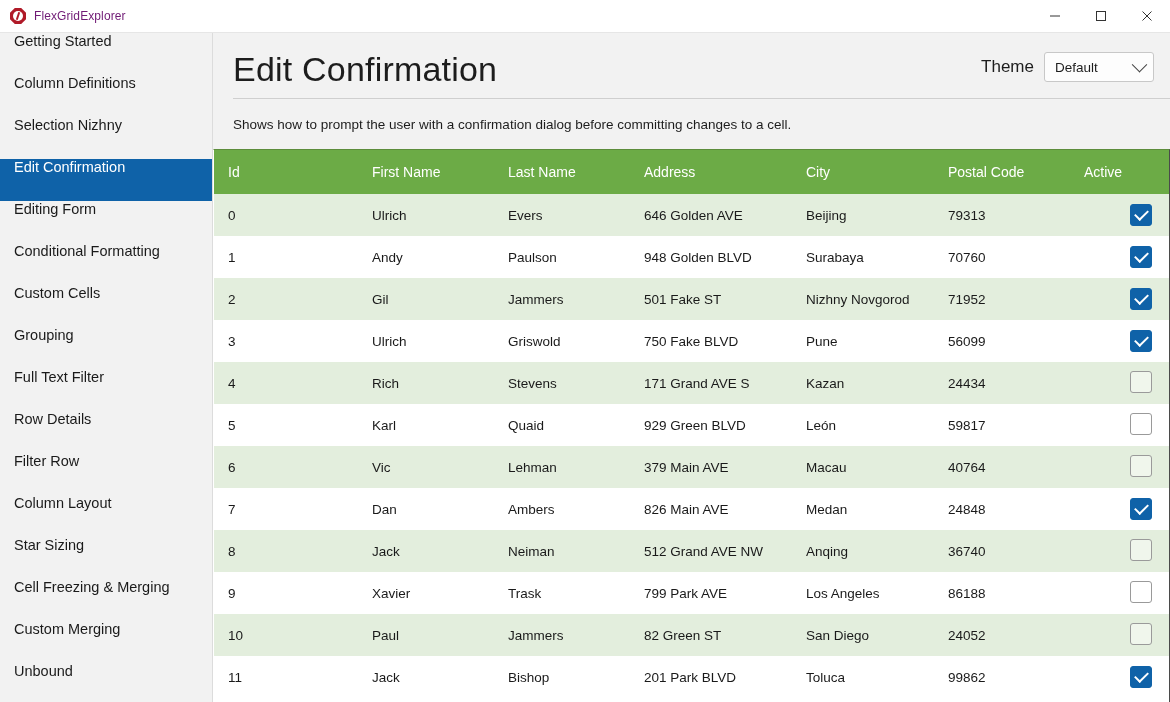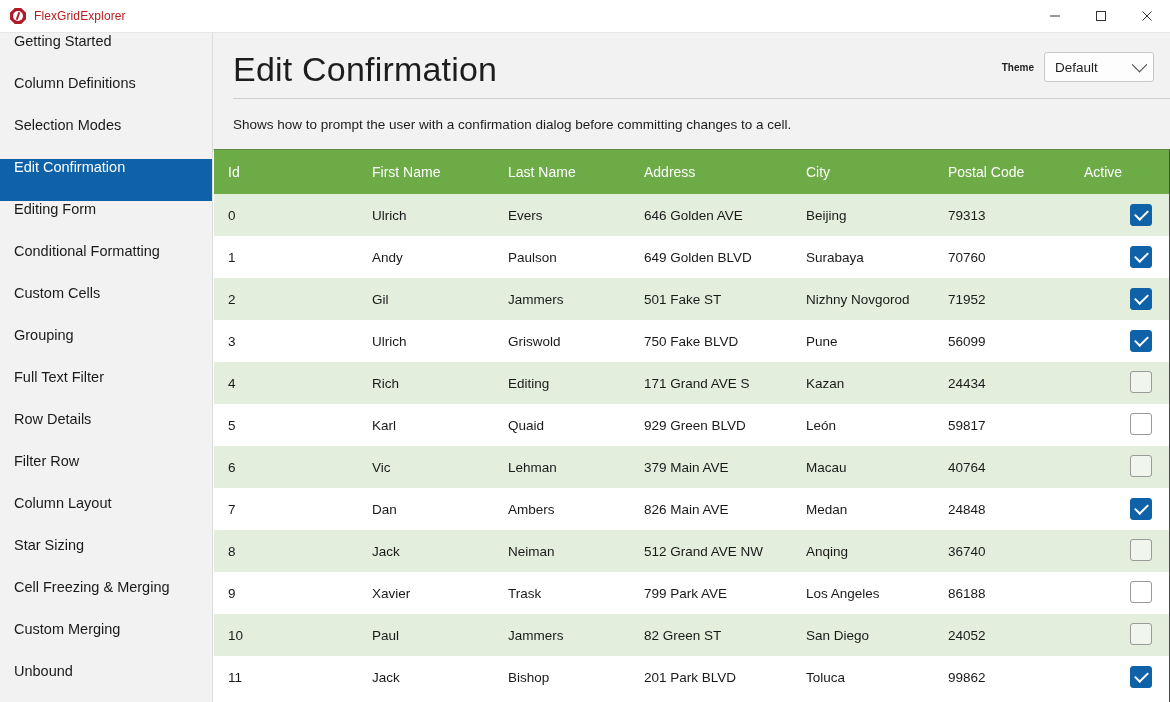--- a/index.html
+++ b/index.html
@@ -50,21 +50,21 @@
   }
   .app-icon .slash {
     position: absolute;
     top: 4px; left: 7px;
     width: 2px; height: 8px;
     background: #b01a28;
     transform: rotate(18deg);
   }
   .app-title {
     font-size: 12px;
-    color: #b91c1c;
+    color: #701a75;
     letter-spacing: 0.1px;
   }
   .winctl {
     position: absolute;
     right: 0; top: 0;
     height: 32px;
     display: flex;
   }
   .winbtn {
     width: 46px;
@@ -126,24 +126,23 @@
     line-height: 1.1;
     letter-spacing: 0.2px;
   }
   .theme-wrap {
     display: flex;
     align-items: center;
     padding-right: 16px;
     padding-bottom: 6px;
   }
   .theme-label {
-    font-size: 10px;
+    font-size: 17px;
     color: #1d1d1d;
     margin-right: 10px;
-    font-weight: bold;
   }
   .theme-select {
     width: 110px;
     height: 30px;
     background: #fdfdfd;
     border: 1px solid #c8c8c8;
     border-radius: 3px;
     display: flex;
     align-items: center;
     justify-content: space-between;
@@ -280,21 +279,21 @@
 <div class="shell">
 
   <nav class="sidebar" id="sidebar">
       <div class="nav-item">
         <span>Getting Started</span>
       </div>
       <div class="nav-item">
         <span>Column Definitions</span>
       </div>
       <div class="nav-item">
-        <span>Selection Modes</span>
+        <span>Selection Nizhny</span>
       </div>
       <div class="nav-item active">
         <span>Edit Confirmation</span>
       </div>
       <div class="nav-item">
         <span>Editing Form</span>
       </div>
       <div class="nav-item">
         <span>Conditional Formatting</span>
       </div>
@@ -369,21 +368,21 @@
               <td class="col-city">Beijing</td>
               <td class="col-postal">79313</td>
               <td class="col-active cell-active"><span class="cb on">
                   <span class="tick"></span>
                 </span></td>
             </tr>
             <tr class="norm">
               <td class="col-id">1</td>
               <td class="col-first">Andy</td>
               <td class="col-last">Paulson</td>
-              <td class="col-address">649 Golden BLVD</td>
+              <td class="col-address">948 Golden BLVD</td>
               <td class="col-city">Surabaya</td>
               <td class="col-postal">70760</td>
               <td class="col-active cell-active"><span class="cb on">
                   <span class="tick"></span>
                 </span></td>
             </tr>
             <tr class="alt">
               <td class="col-id">2</td>
               <td class="col-first">Gil</td>
               <td class="col-last">Jammers</td>
@@ -401,21 +400,21 @@
               <td class="col-address">750 Fake BLVD</td>
               <td class="col-city">Pune</td>
               <td class="col-postal">56099</td>
               <td class="col-active cell-active"><span class="cb on">
                   <span class="tick"></span>
                 </span></td>
             </tr>
             <tr class="alt">
               <td class="col-id">4</td>
               <td class="col-first">Rich</td>
-              <td class="col-last">Editing</td>
+              <td class="col-last">Stevens</td>
               <td class="col-address">171 Grand AVE S</td>
               <td class="col-city">Kazan</td>
               <td class="col-postal">24434</td>
               <td class="col-active cell-active"><span class="cb off"></span></td>
             </tr>
             <tr class="norm">
               <td class="col-id">5</td>
               <td class="col-first">Karl</td>
               <td class="col-last">Quaid</td>
               <td class="col-address">929 Green BLVD</td>

